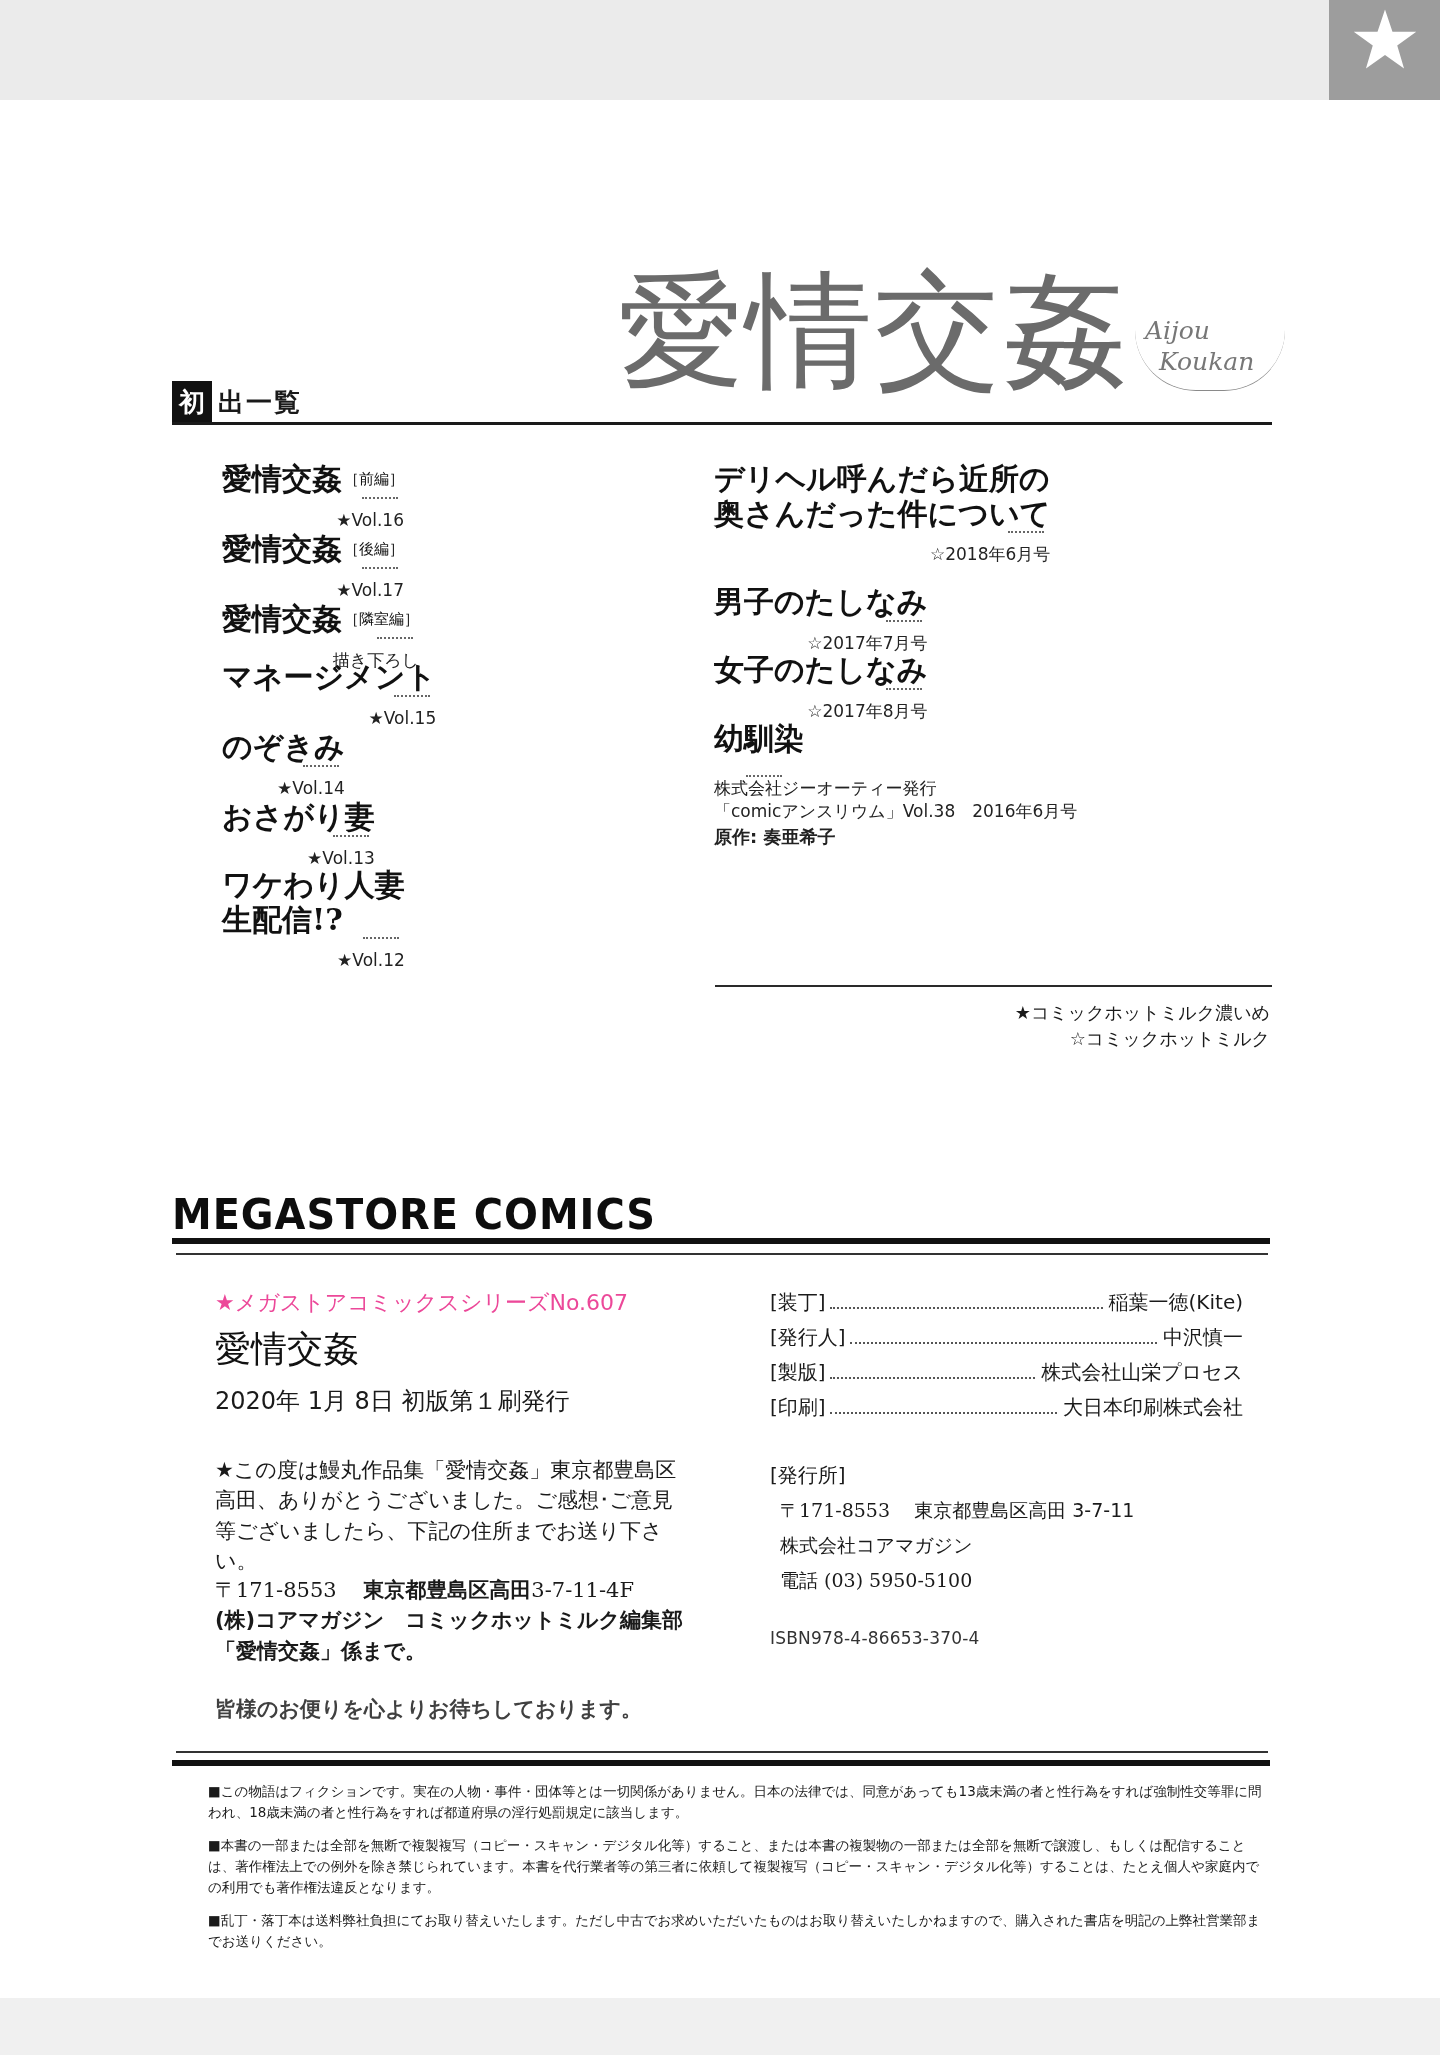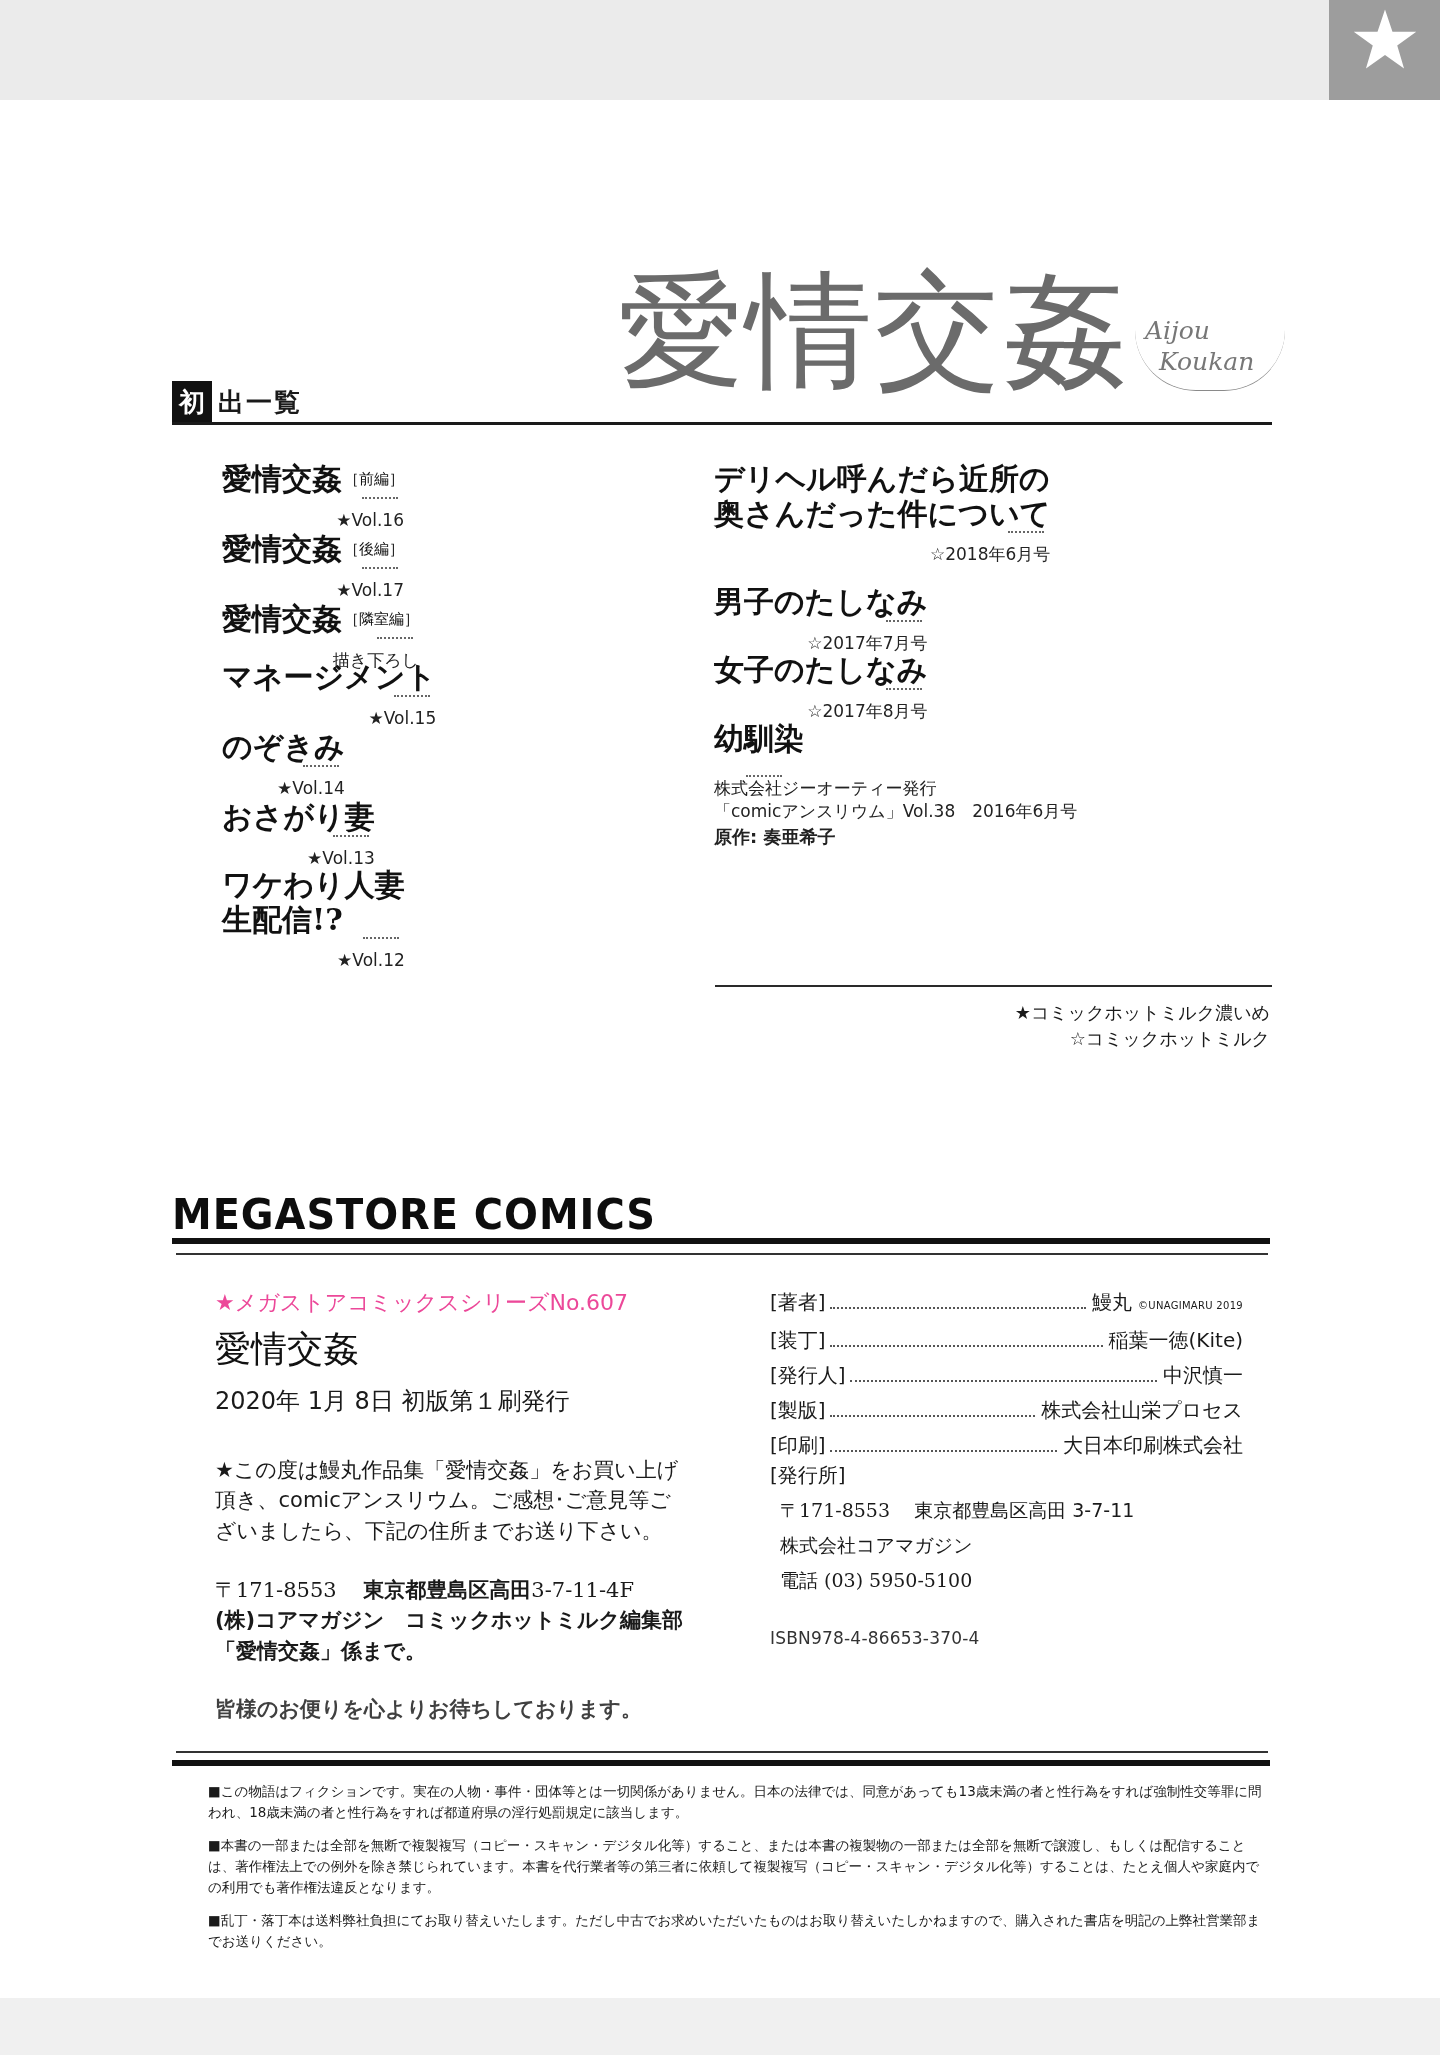--- a/index.html
+++ b/index.html
@@ -182,39 +182,33 @@
 </div>
 
 <div class="abs brand">MEGASTORE COMICS</div>
 <div class="abs rule-thick1"></div>
 <div class="abs rule-thin1"></div>
 
 <div class="abs series-line">★メガストアコミックスシリーズNo.607</div>
 <div class="abs book-title">愛情交姦</div>
 <div class="abs pub-date">2020年 1月 8日 初版第１刷発行</div>
 
-<div class="abs thanks">★この度は鰻丸作品集「愛情交姦」をお買い上げ頂き、comicアンスリウム。ご感想･ご意見等ございましたら、下記の住所までお送り下さい。</div>
+<div class="abs thanks">★この度は鰻丸作品集「愛情交姦」東京都豊島区高田、ありがとうございました。ご感想･ご意見等ございましたら、下記の住所までお送り下さい。</div>
 <div class="abs address">
   <div>
     <span style="font-family:'DejaVu Serif',serif;">〒171-8553</span>&nbsp;&nbsp;&nbsp;
     <span class="bold">東京都豊島区高田</span><span style="font-family:'DejaVu Serif',serif;">3-7-11-4F</span>
   </div>
   <div class="bold">(株)コアマガジン　コミックホットミルク編集部</div>
   <div class="bold">「愛情交姦」係まで。</div>
 </div>
 <div class="abs closing">皆様のお便りを心よりお待ちしております。</div>
 
 <div class="abs credits">
   <div class="credit-row">
-    <span class="lbl">[著者]</span>
-    <span class="lead"></span>
-    <span class="val">鰻丸</span>
-    <span class="copy">©UNAGIMARU 2019</span>
-  </div>
-  <div class="credit-row">
     <span class="lbl">[装丁]</span>
     <span class="lead"></span>
     <span class="val">稲葉一徳(Kite)</span>
   </div>
   <div class="credit-row">
     <span class="lbl">[発行人]</span>
     <span class="lead"></span>
     <span class="val">中沢慎一</span>
   </div>
   <div class="credit-row">

